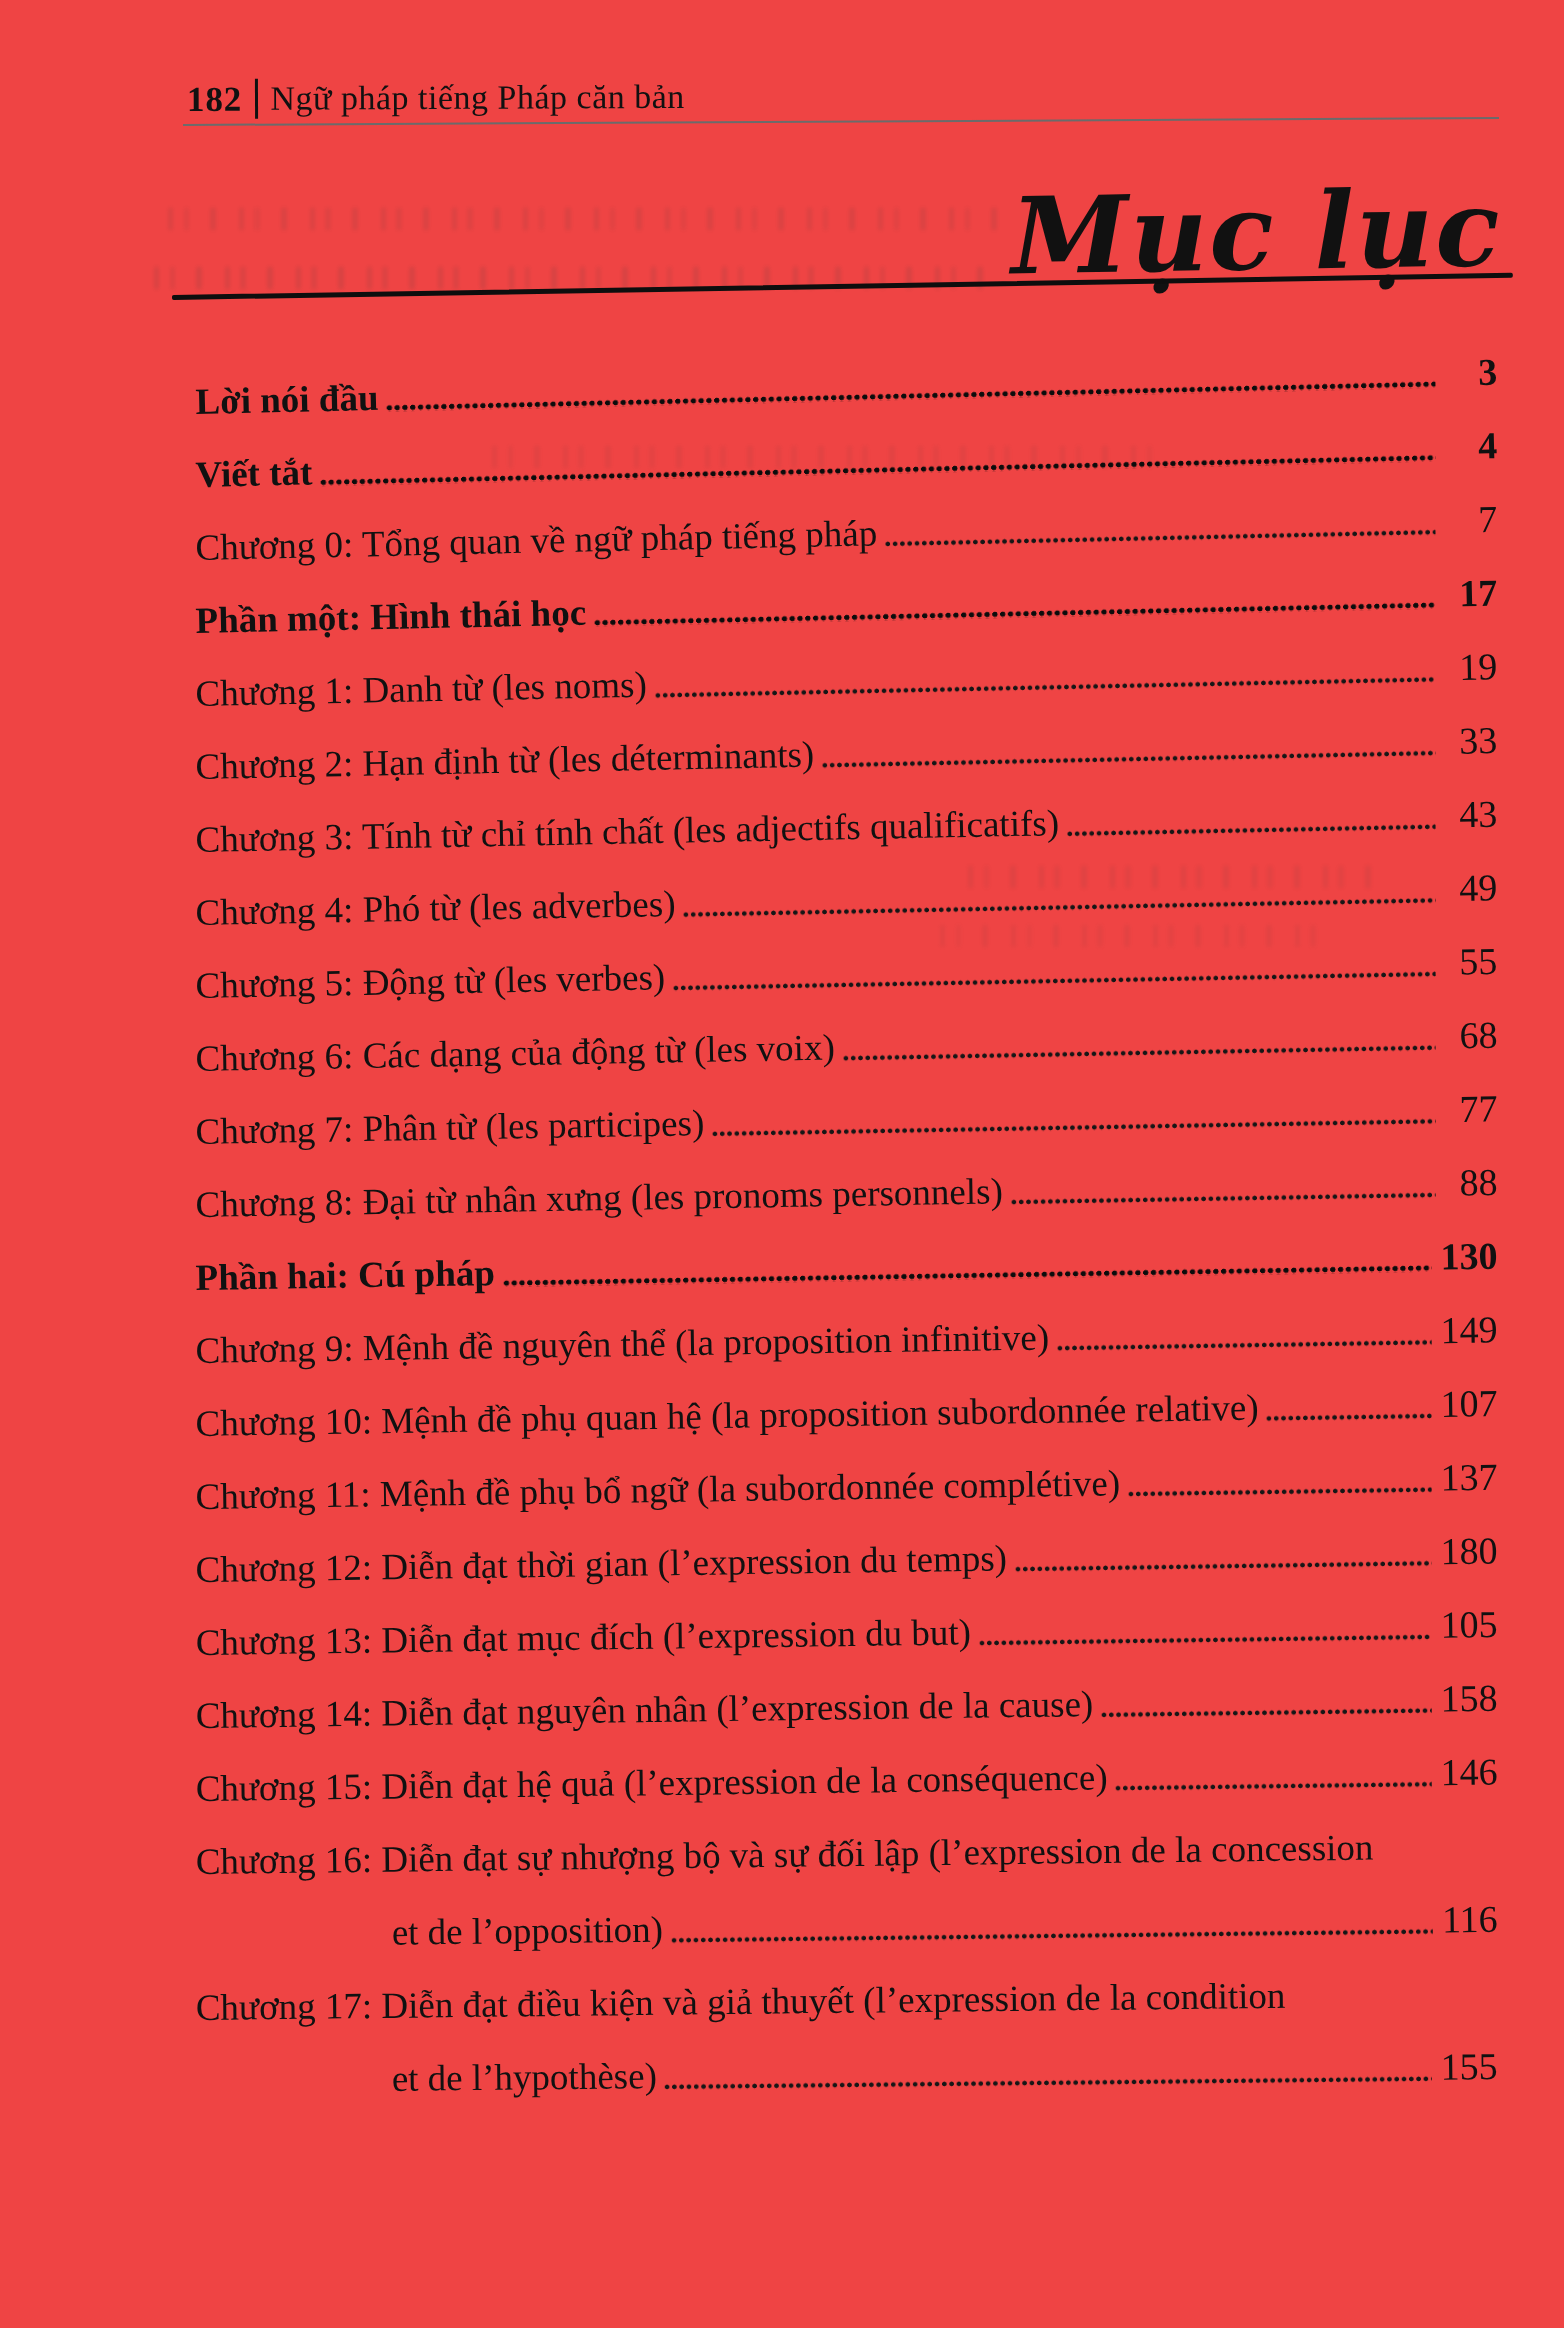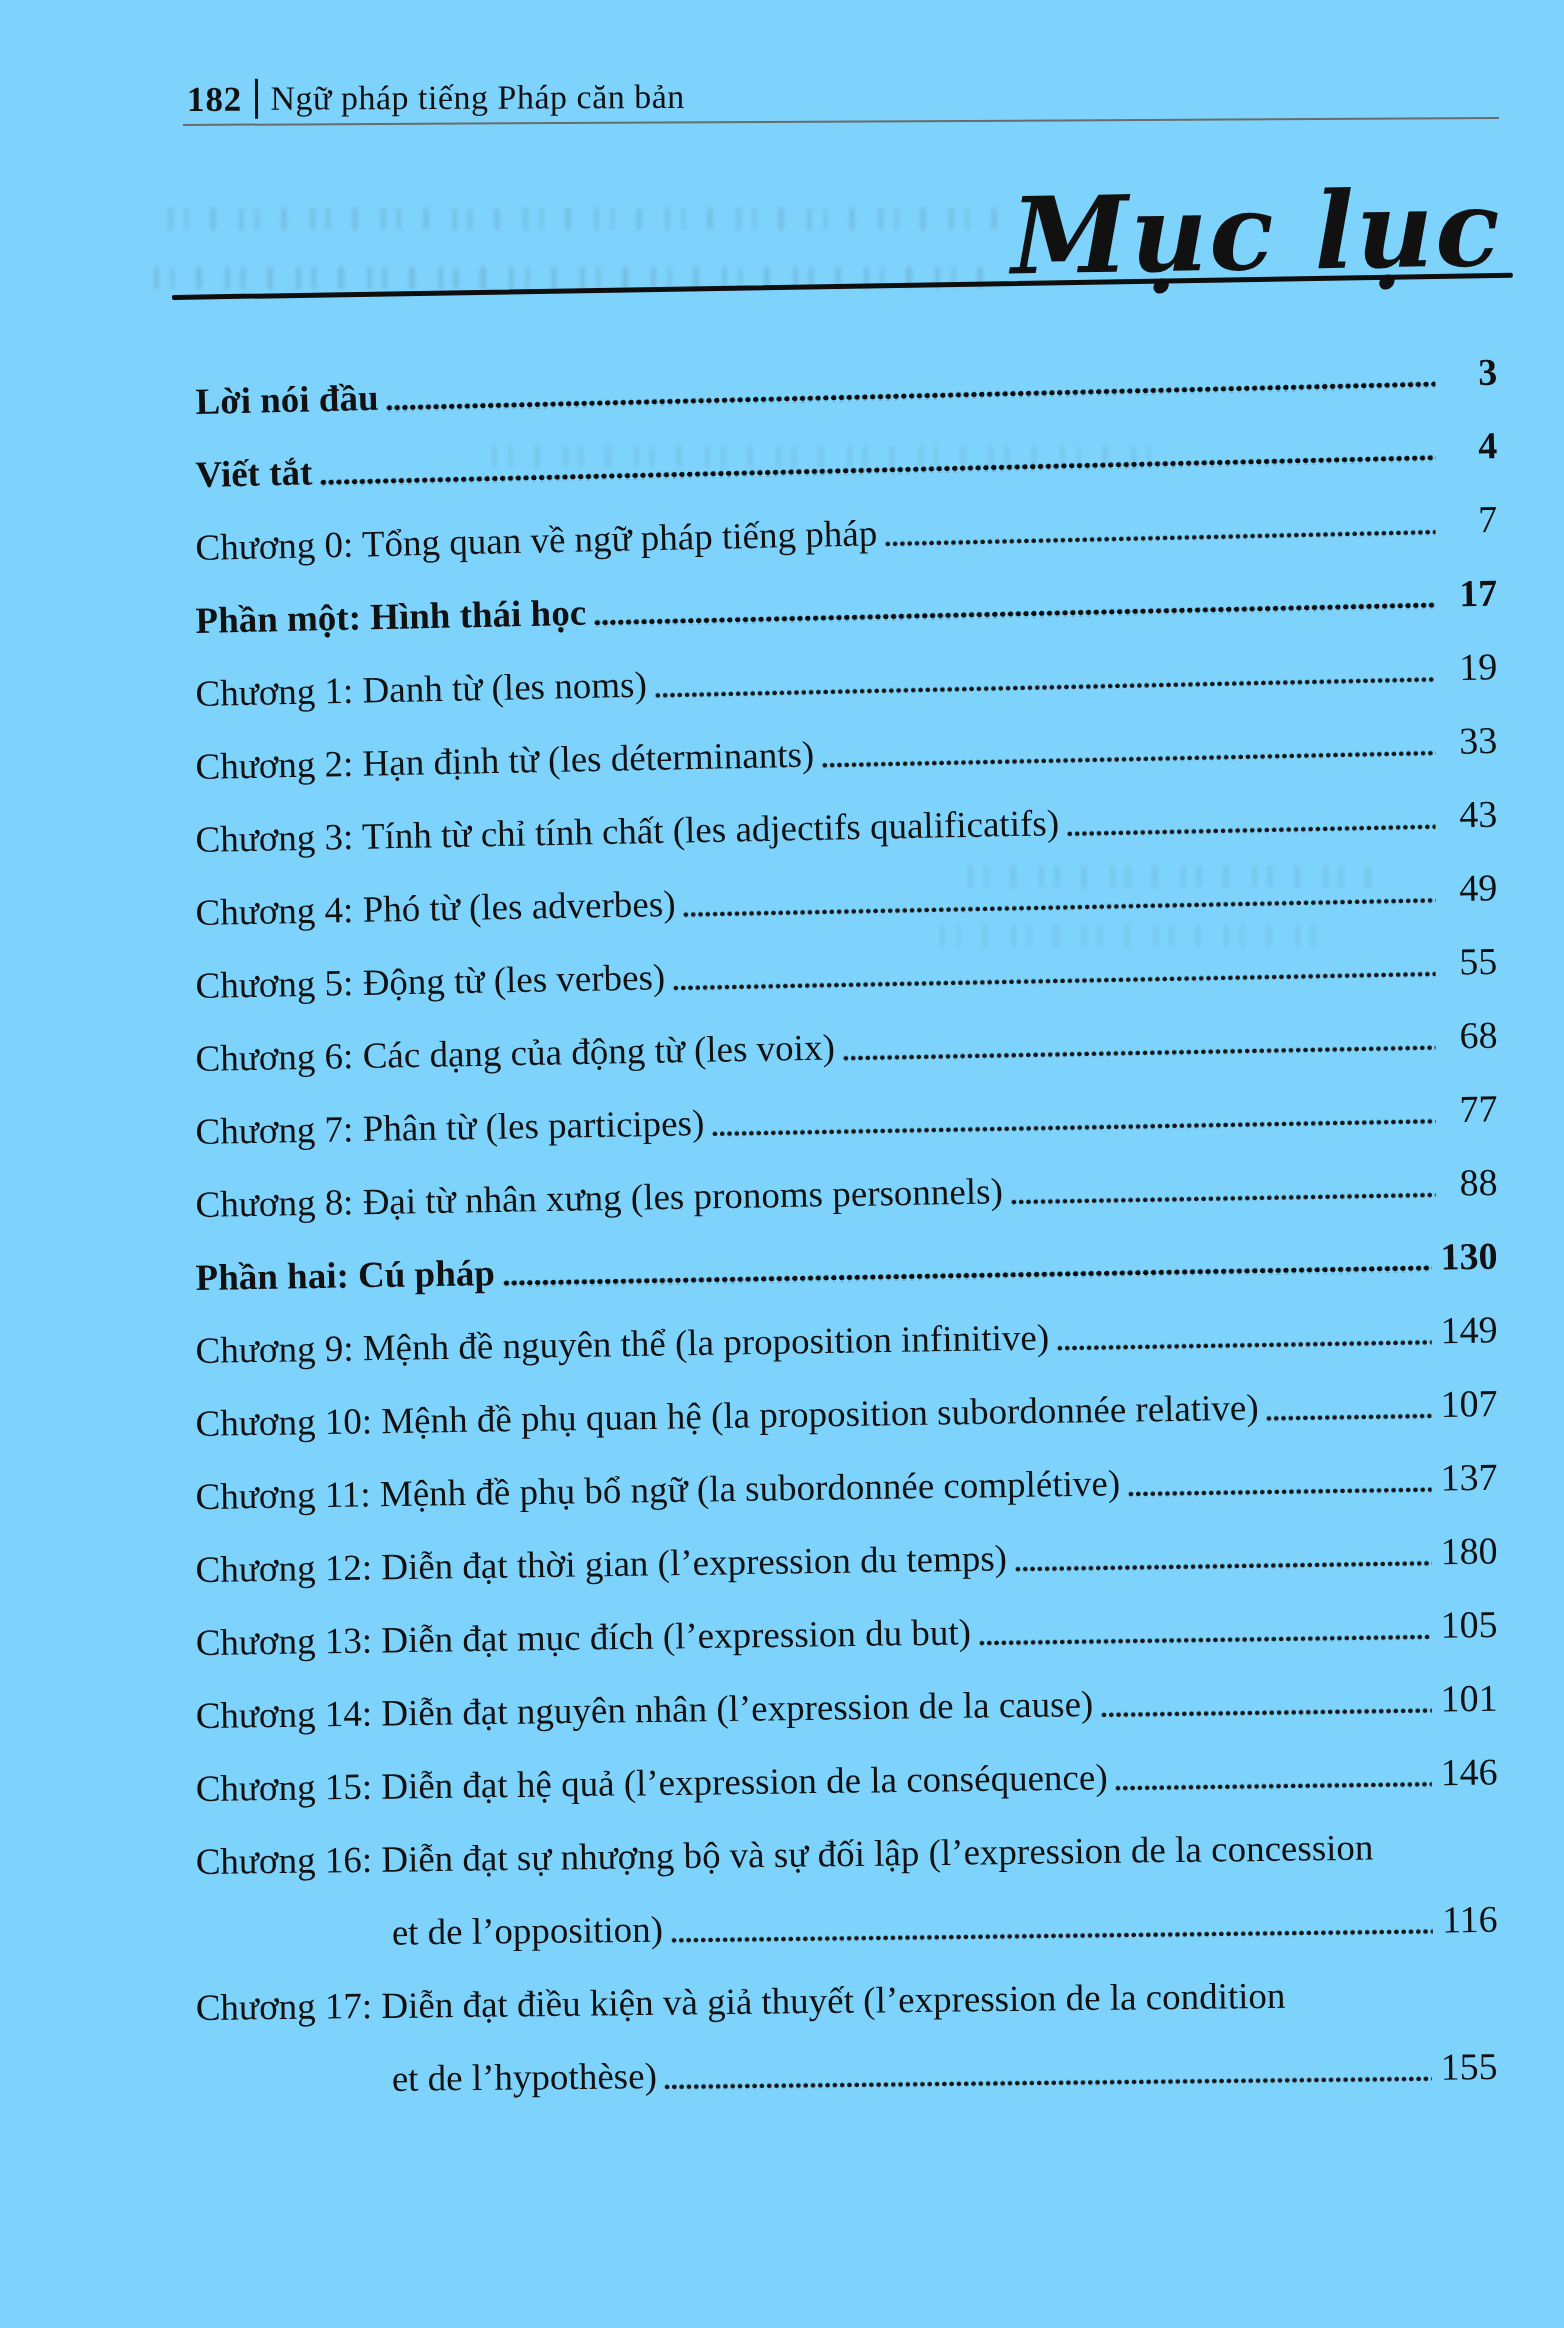--- a/index.html
+++ b/index.html
@@ -1,19 +1,19 @@
 <!DOCTYPE html>
 <html style="font-size:14.6px"><head>
 <meta charset="utf-8">
 <style>
   html,body{margin:0;padding:0;background:#e8e8e8;}
   #page{
     position:relative;
     width:1564px;height:2328px;
-    background:#7dd3fc;
+    background:#ef4444;
     overflow:hidden;
     font-family:"Liberation Serif","DejaVu Serif",serif;
     color:#111;
   }
   
   .running-head{
     position:absolute;left:187px;top:79px;
     font-size:35px;line-height:1;
     display:flex;align-items:center;gap:12.8px;
     transform:rotate(-0.25deg);transform-origin:left center;
@@ -183,21 +183,21 @@
         <span class="page-num">180</span>
       </div>
       <div class="toc-row" style="--sk: -0.79deg;">
         <span class="toc-label">Chương 13: Diễn đạt mục đích (l’expression du but)</span>
         <span class="dots"></span>
         <span class="page-num">105</span>
       </div>
       <div class="toc-row" style="--sk: -0.76deg;">
         <span class="toc-label">Chương 14: Diễn đạt nguyên nhân (l’expression de la cause)</span>
         <span class="dots"></span>
-        <span class="page-num">101</span>
+        <span class="page-num">158</span>
       </div>
       <div class="toc-row" style="--sk: -0.73deg;">
         <span class="toc-label">Chương 15: Diễn đạt hệ quả (l’expression de la conséquence)</span>
         <span class="dots"></span>
         <span class="page-num">146</span>
       </div>
       <div class="toc-row" style="--sk: -0.70deg;">
         <span class="toc-label">Chương 16: Diễn đạt sự nhượng bộ và sự đối lập (l’expression de la concession</span>
       </div>
       <div class="toc-row indent" style="--sk: -0.67deg;">

